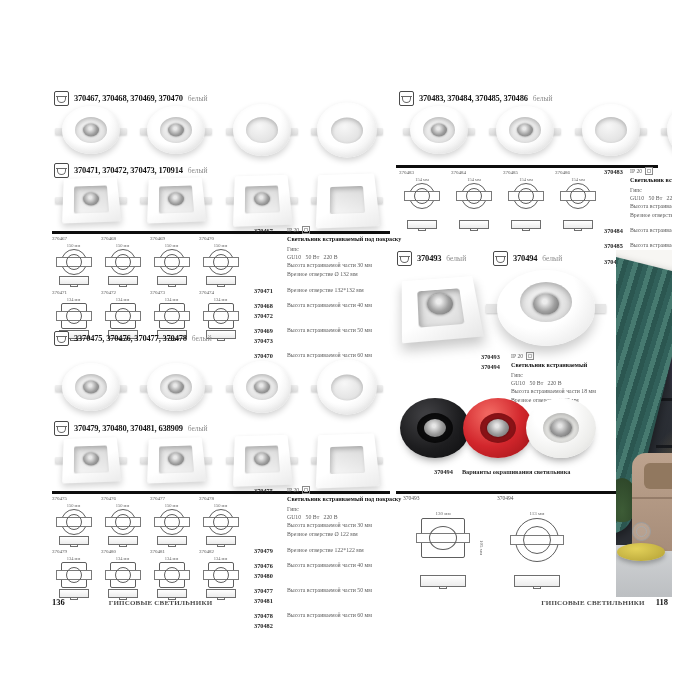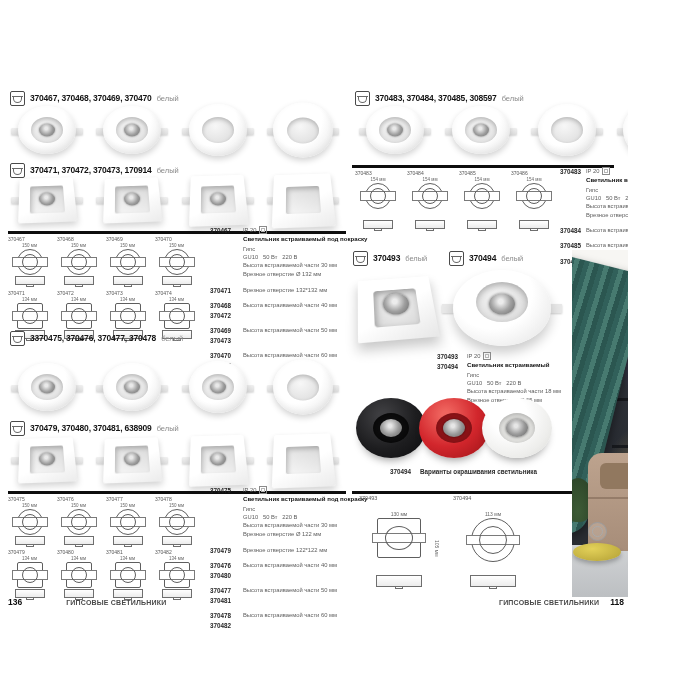--- a/index.html
+++ b/index.html
@@ -1,17 +1,17 @@
 <!DOCTYPE html>
 <html><head>
 <meta charset="utf-8">
 <style>
   html,body{margin:0;padding:0;background:#fff;}
   #canvas{position:relative;width:628px;height:700px;background:#ffffff;overflow:hidden;
-          font-family:Liberation Sans, sans-serif;color:#333;}
+          font-family:Liberation Serif, serif;color:#333;margin-left:44px;}
 
   
   .hdr{position:absolute;display:flex;align-items:center;gap:5px;height:16px;}
   .hicon{width:13px;height:13px;border:1px solid #4a4a4a;border-radius:2px;position:relative;background:#fff;flex:none;}
   .hicon::before{content:"";position:absolute;left:2px;right:2px;top:5px;height:5px;border:1px solid #6a6a6a;border-top:none;border-radius:0 0 6px 6px;}
   .hicon::after{content:"";position:absolute;left:1px;right:1px;top:4px;height:1px;background:#6a6a6a;}
   .hcodes{font-size:8.5px;font-weight:bold;color:#141414;letter-spacing:-0.2px;white-space:nowrap;}
   .hcolor{font-size:7.5px;color:#8a8a8a;}
 
   
@@ -499,21 +499,21 @@
       </div>
   </div>
 
   <div class="foot" style="left:8px;gap:44px;">
     <span class="fpage">136</span>
     <span class="fsec">ГИПСОВЫЕ СВЕТИЛЬНИКИ</span>
   </div>
 
   <div class="hdr" style="left:355px;top:90px;">
     <span class="hicon"></span>
-    <b class="hcodes">370483, 370484, 370485, 308597</b>
+    <b class="hcodes">370483, 370484, 370485, 370486</b>
     <span class="hcolor">белый</span>
   </div>
   <div class="lrow" style="left:352px;top:100px;width:344px;height:60px;">
     <div class="ph r">
         <span class="wing"></span>
         <span class="body"></span>
         <span class="lp"></span>
       </div>
     <div class="ph r">
         <span class="wing"></span>

